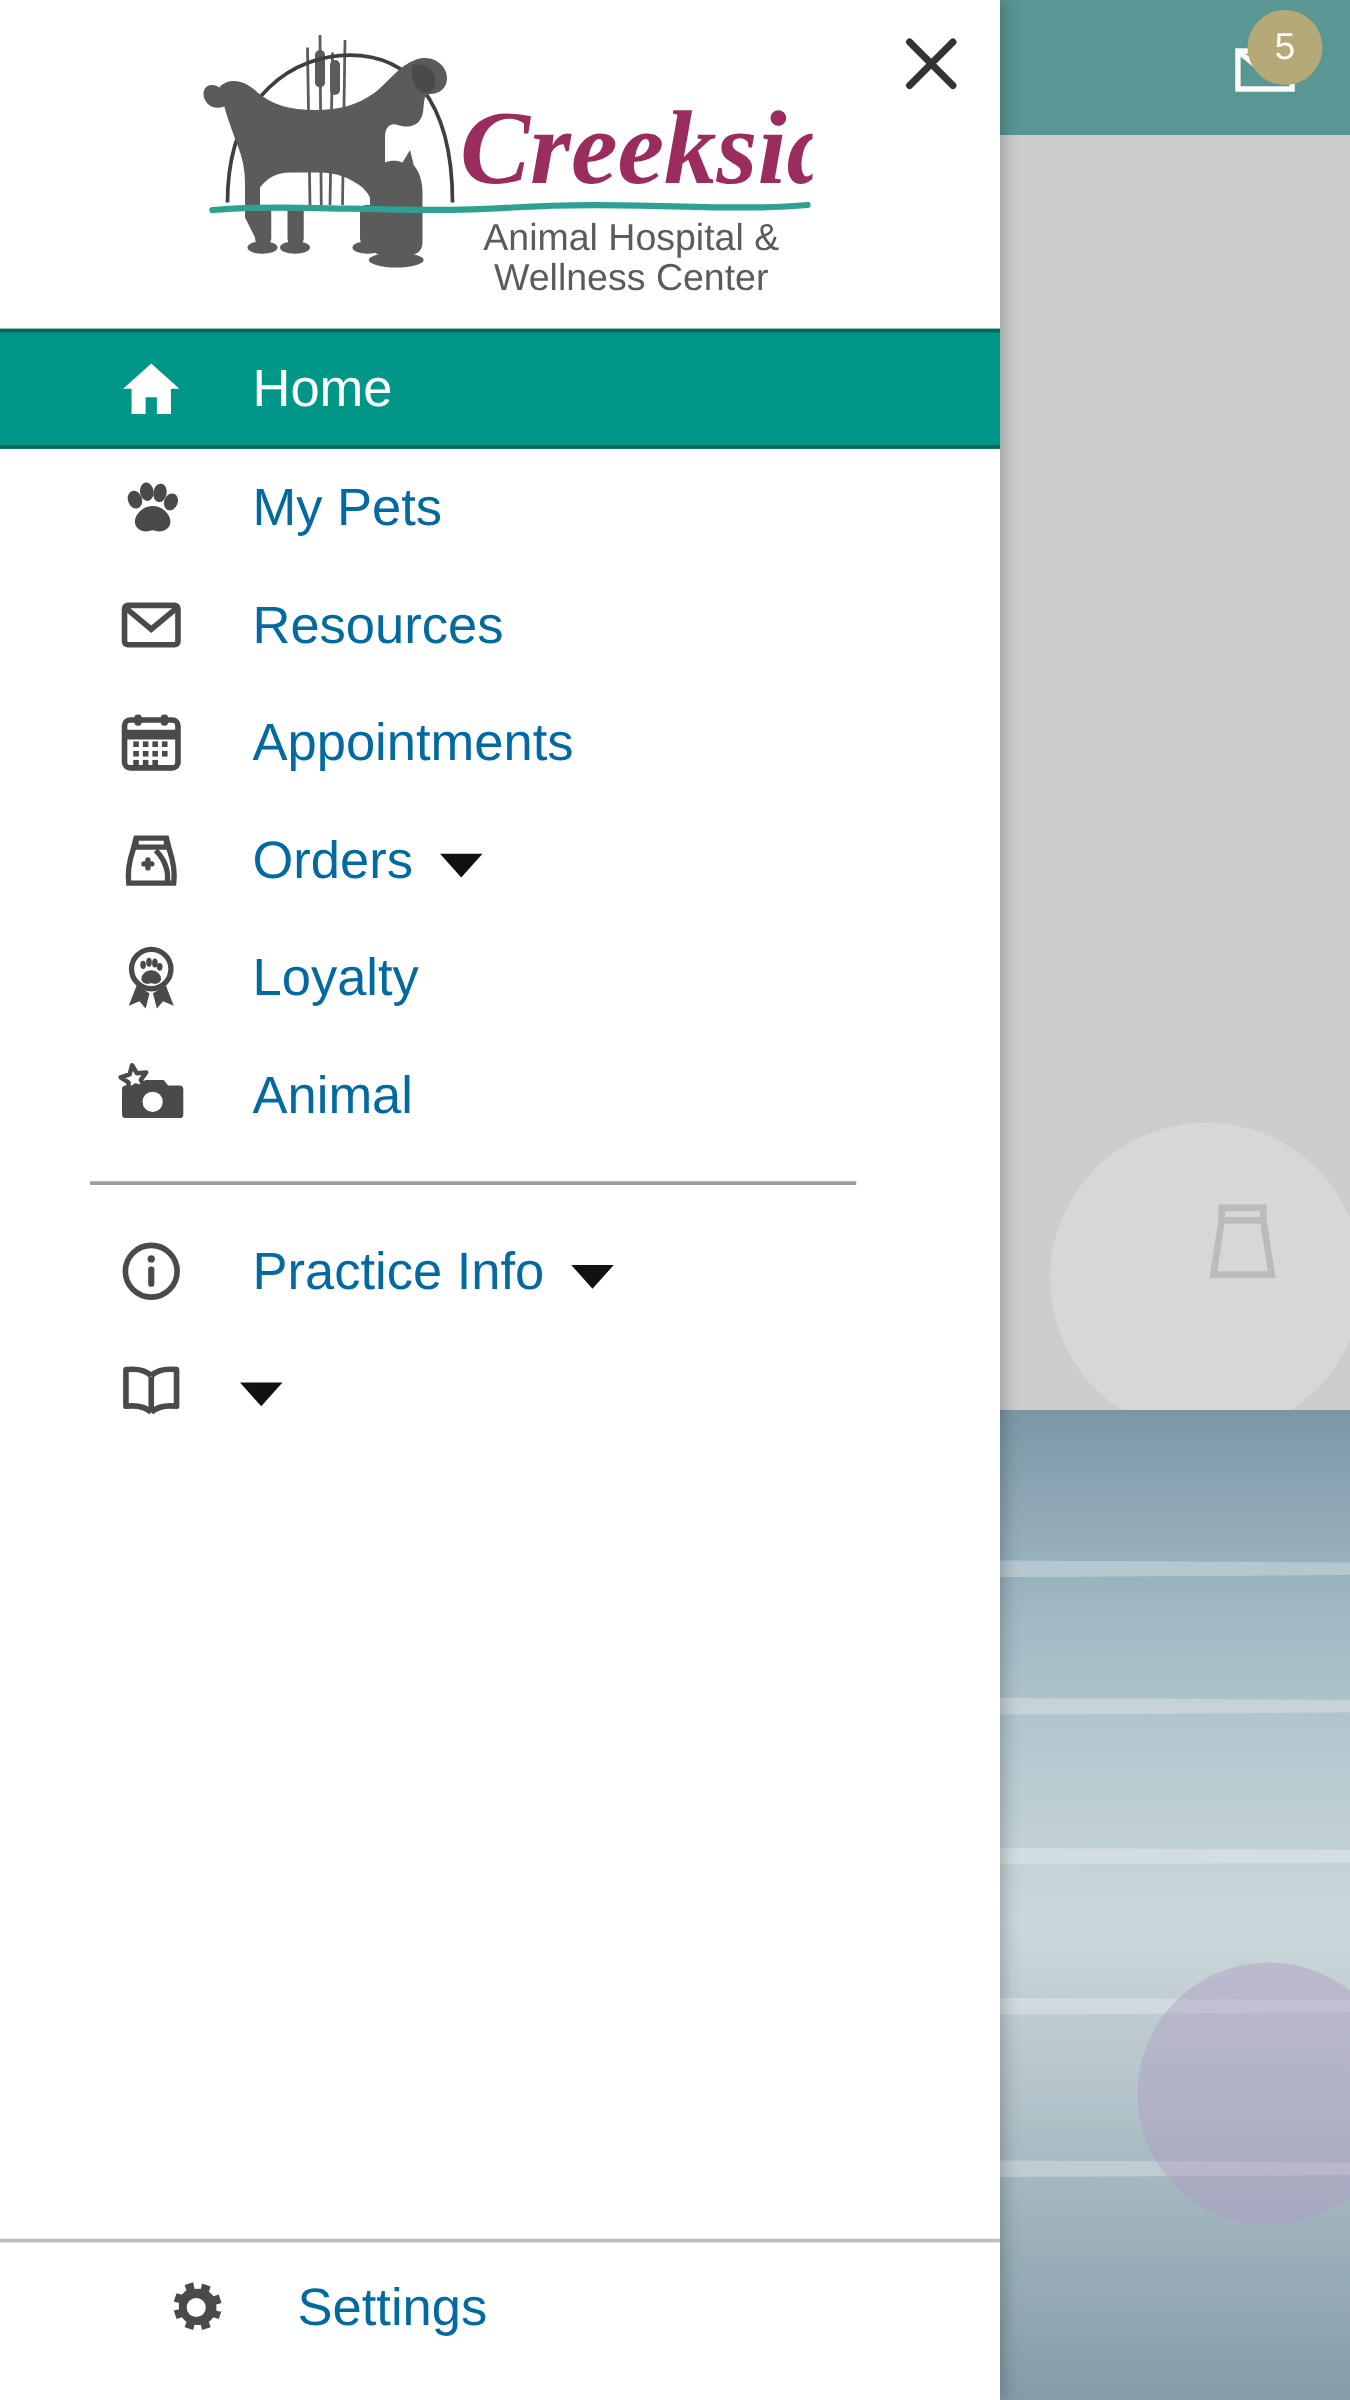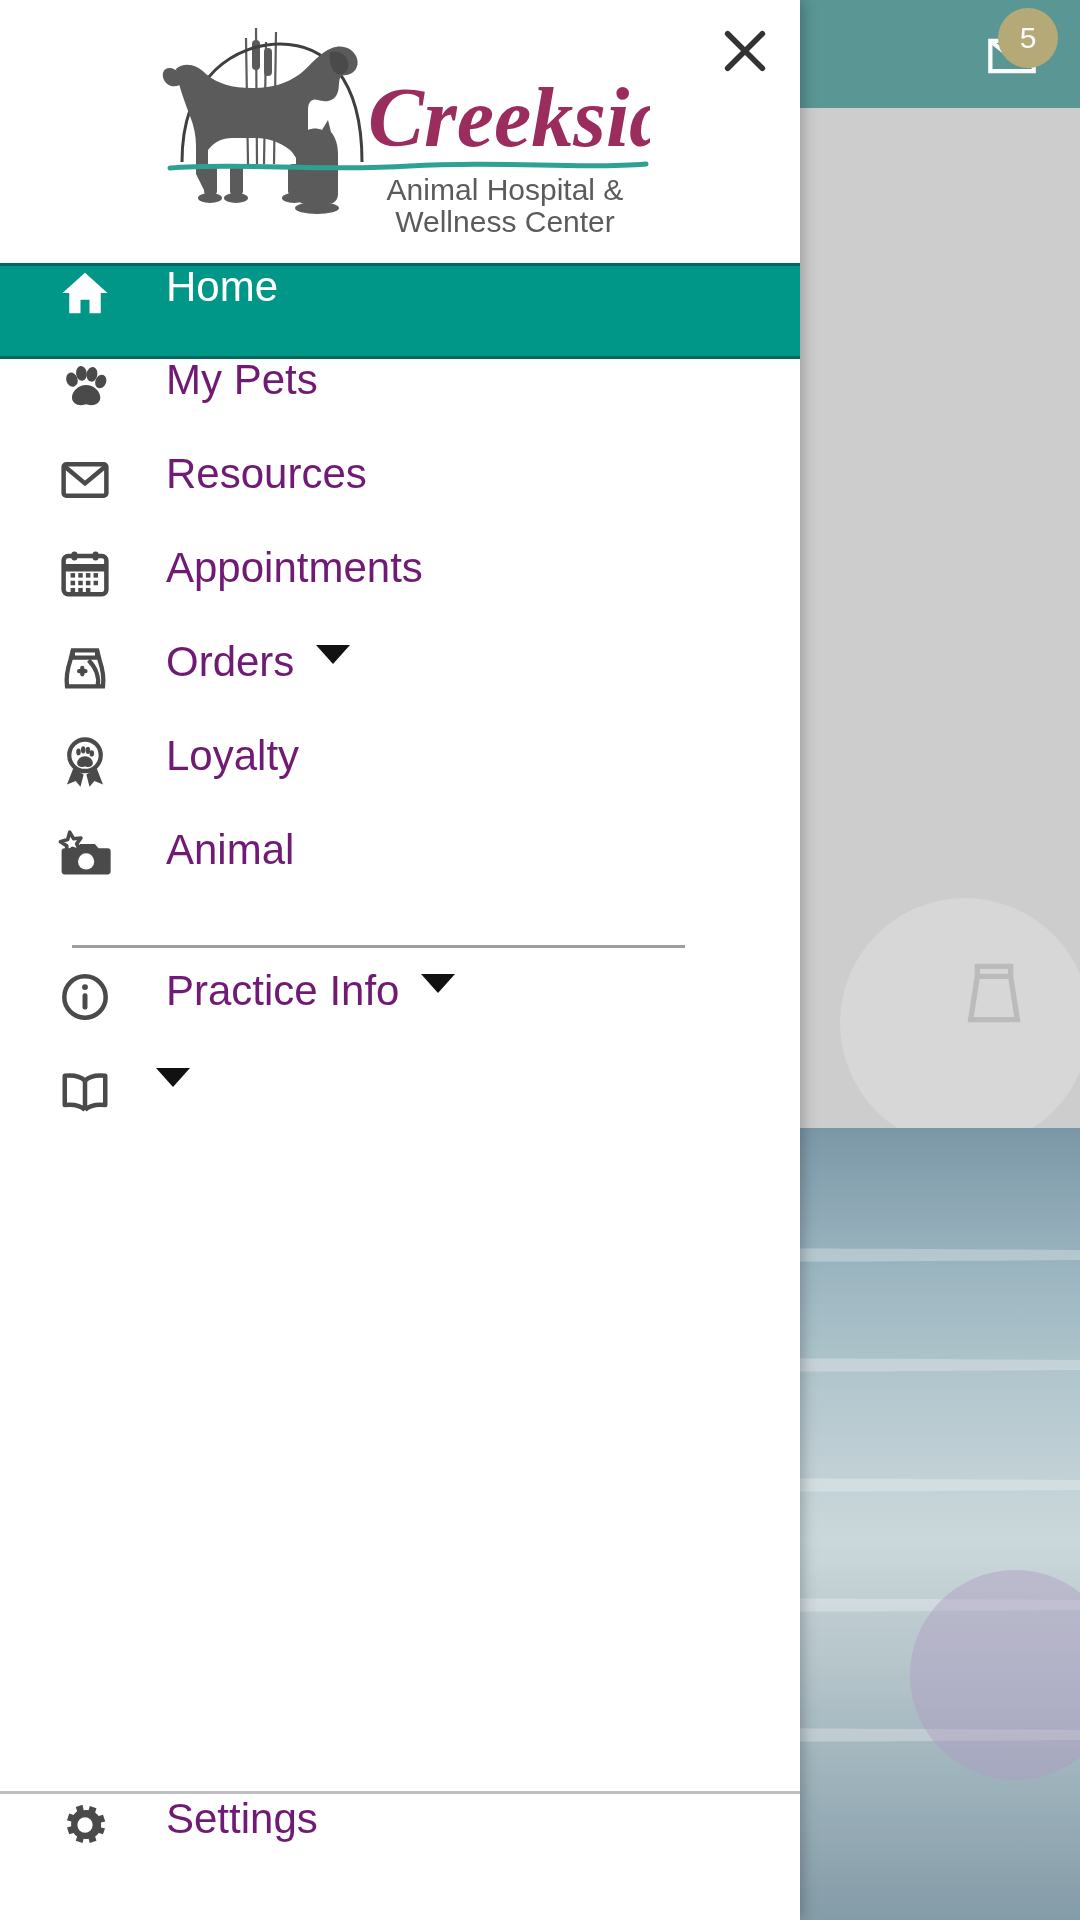--- a/index.html
+++ b/index.html
@@ -96,35 +96,35 @@
   }
   #close-button svg { width:52px; height:52px; }
 
   
   #nav-scroll {
     flex:1 1 auto;
     overflow:hidden;
     position:relative;
   }
   .nav-item {
-    display:flex; align-items:flex-start;
+    display:flex; align-items:center;
     height:94px;
-    padding-left:58px;
+    padding-left:94px;
     cursor:pointer;
     position:relative;
   }
   .nav-item .icon {
     width:76px; flex:0 0 76px;
     display:flex; align-items:center; justify-content:flex-start;
     color:#4a4a4a;
   }
   .nav-item .icon svg { width:54px; height:54px; display:block; }
   .nav-item .label {
     font-size:42px;
-    color:#701a75;
+    color:#0369a1;
     line-height:1;
     margin-left:32px;
     white-space:nowrap;
   }
   .nav-item .caret {
     margin-left:22px;
     width:0; height:0;
     border-left:17px solid transparent;
     border-right:17px solid transparent;
     border-top:19px solid #111111;
@@ -151,21 +151,21 @@
   }
 
   
   #drawer-footer {
     flex:0 0 auto;
     border-top:3px solid #bdbdbd;
     background:#ffffff;
     padding-top:4px;
     padding-bottom:26px;
   }
-  #drawer-footer .nav-item { height:96px; }
+  #drawer-footer .nav-item { height:96px;margin-left:36px; }
 </style>
 </head>
 <body>
 
 <div id="app-background">
   <div id="bg-topbar"></div>
 
   <svg id="bg-mail-icon" viewBox="0 0 24 24">
     <path d="M2 5h20v14H2z" fill="none" stroke="#ffffff" stroke-width="2"></path>
     <path d="M2 5l10 8 10-8" fill="none" stroke="#ffffff" stroke-width="2"></path>

